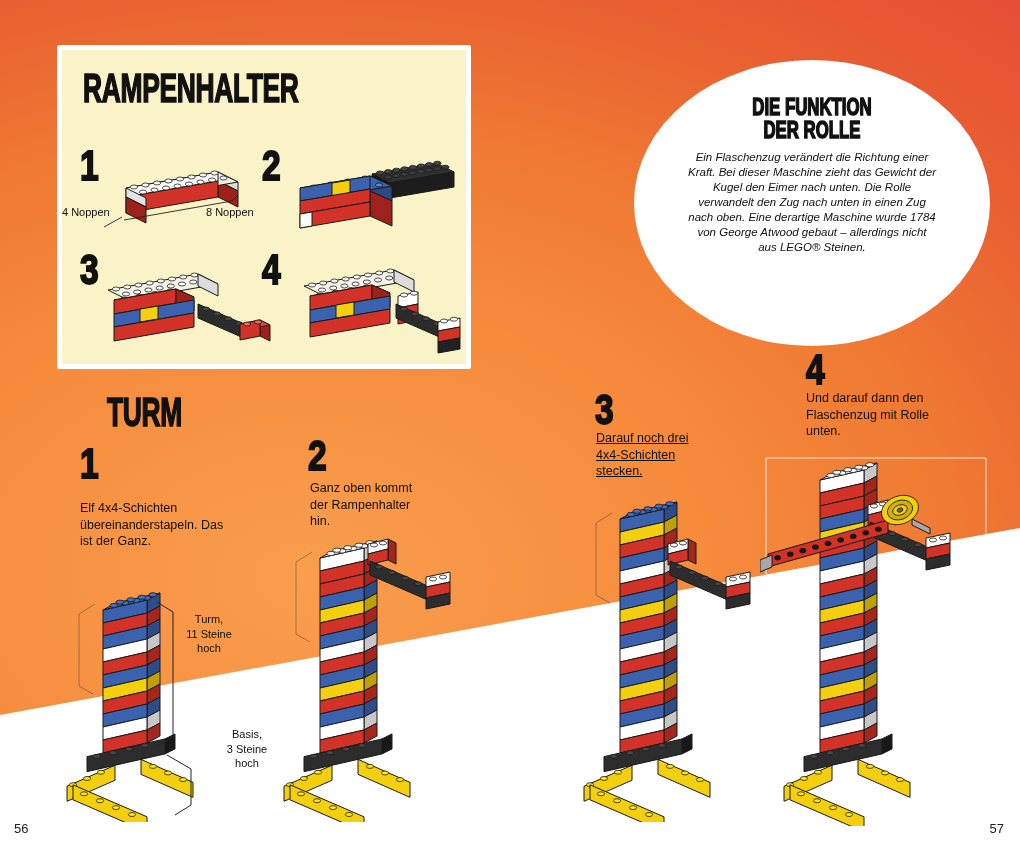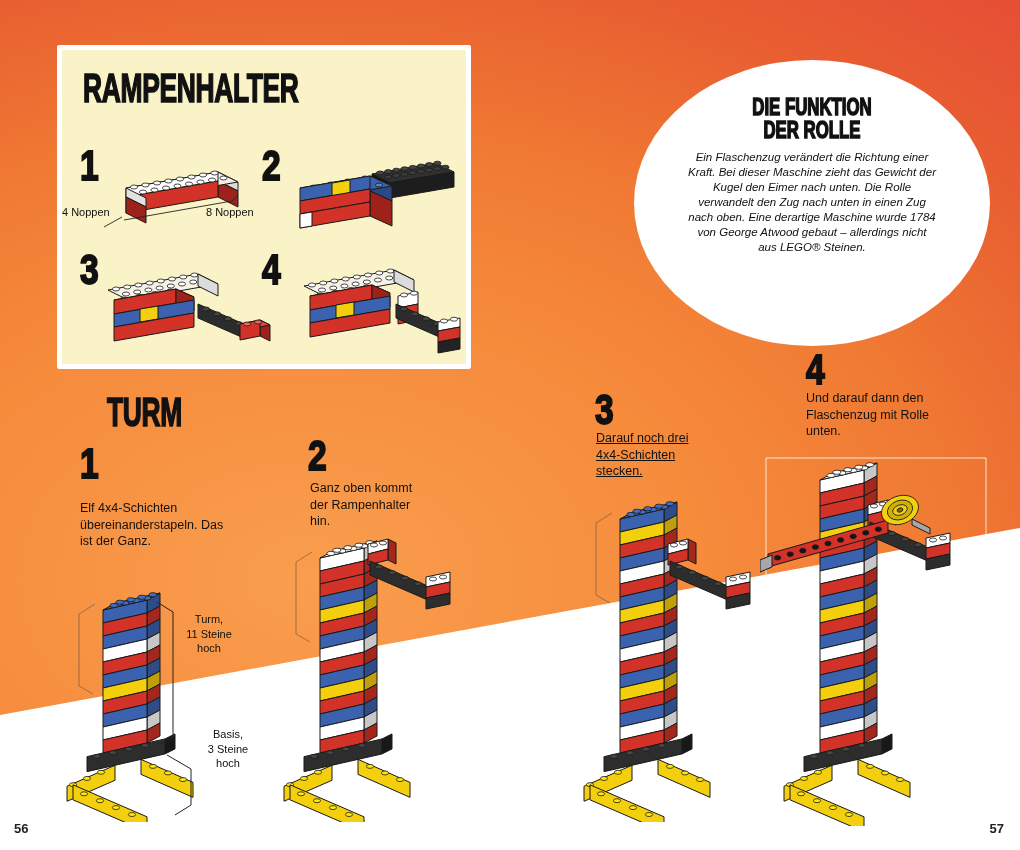--- a/index.html
+++ b/index.html
@@ -22,21 +22,21 @@
   .circle{position:absolute;left:634px;top:60px;width:356px;height:286px;background:#fff;border-radius:50%;}
   .circle-title{margin:36px 0 0 0;text-align:center;font-size:24px;line-height:.94;font-weight:900;
     -webkit-text-stroke:1.6px #111;}
   .circle-title span{display:block;}
   .circle-body{margin:9px auto 0 auto;width:250px;font-size:11.5px;line-height:1.3;text-align:center;font-style:italic;}
   .turm-title{position:absolute;left:78px;top:390px;font-size:40px;margin-left:29px;}
   .step-num{position:absolute;}
   .step-text{position:absolute;font-size:12.5px;line-height:1.32;}
   .mini{position:absolute;font-size:11px;line-height:1.34;text-align:center;}
   .mini span{display:block;}
-  .pageno{position:absolute;bottom:14px;font-size:13px;color:#222;font-weight:bold;}
+  .pageno{position:absolute;bottom:14px;font-size:13px;color:#222;}
   .tower{position:absolute;pointer-events:none;}
 </style>
 </head>
 <body>
 
 <div class="page">
   <div class="wedge"></div>
 
   <div class="card">
     <div class="card-title display"><span class="cond">RAMPENHALTER</span></div>
@@ -232,21 +232,21 @@
   <div class="step-text" style="left:596px;top:430px;width:110px;text-decoration:underline;">Darauf noch drei 4x4-Schichten stecken.</div>
 
   <div class="num step-num" style="left:806px;top:346px;"><span class="cond">4</span></div>
   <div class="step-text" style="left:806px;top:390px;width:135px;">Und darauf dann den Flaschenzug mit Rolle unten.</div>
 
   <div class="mini" style="left:178px;top:612px;width:62px;">
     <span>Turm,</span>
       <span>11 Steine</span>
       <span>hoch</span>
   </div>
-  <div class="mini" style="left:197px;top:727px;width:62px;">
+  <div class="mini" style="left:216px;top:727px;width:62px;">
     <span>Basis,</span>
       <span>3 Steine</span>
       <span>hoch</span>
   </div>
 
   <div id="towers">
       <svg class="tower" width="250" height="262" style="left: 55px; top: 560px;">
         <path d="M40 44 L24 54 L24 126 L38 134" fill="none" stroke="rgba(70,70,70,.5)" stroke-width="1"></path>
         <polygon points="60,205.27272727272728 12,226.27272727272728 12,241.27272727272728 60,220.27272727272728" fill="#f3cf0d" stroke="#1a1a1a" stroke-width="1"></polygon>
         <ellipse cx="46" cy="212.27272727272728" rx="3.6" ry="2" fill="rgb(255,232,15)" stroke="#1a1a1a" stroke-width="0.8"></ellipse>

